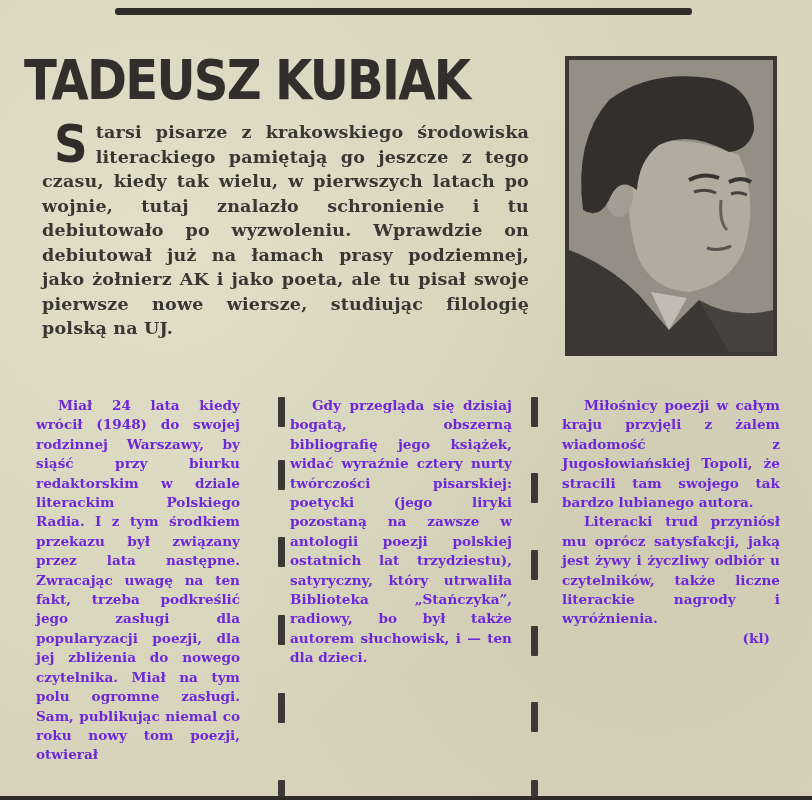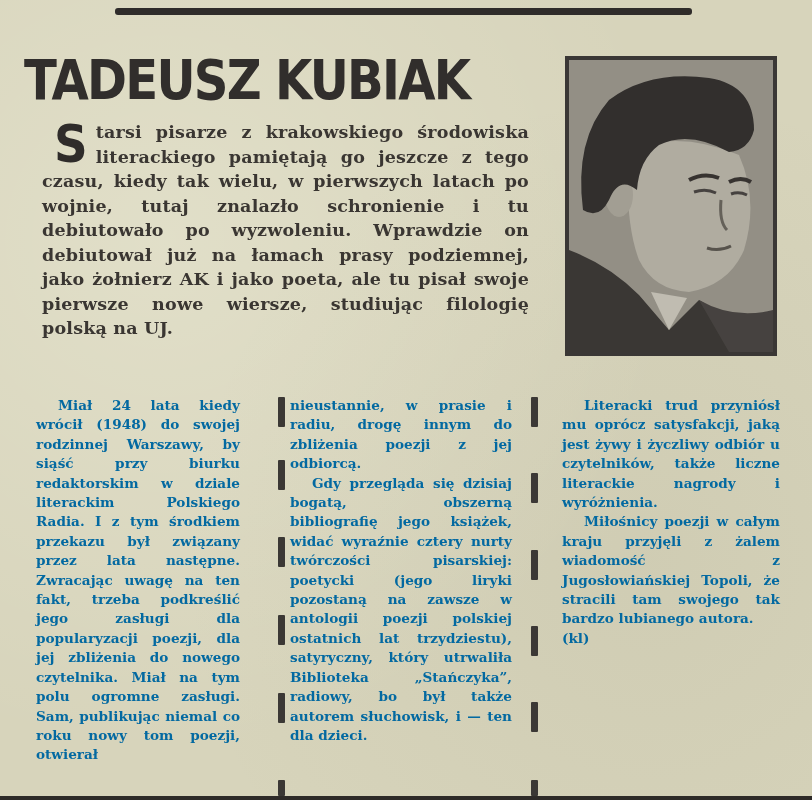--- a/index.html
+++ b/index.html
@@ -42,29 +42,29 @@
   .dropcap{
     float:left;
     font-family:"DejaVu Sans","Liberation Sans",sans-serif;
     font-weight:900;font-size:52px;line-height:44px;
     margin:2px 6px 0 10px;color:#2f2c2a;
     transform:scaleX(0.9);
   }
   .col{
     position:absolute;top:396px;
     font-weight:bold;font-size:13.6px;line-height:19.4px;
-    text-align:justify;color:#0369a1;
+    text-align:justify;color:#6d28d9;
     hyphens:manual;
   }
   .col p{margin:0;text-indent:22px;}
   .col p.noindent{text-indent:0;}
   .col1{left:36px;width:204px;}
   .col2{left:290px;width:222px;}
   .col3{left:562px;width:218px;}
-  .sig{display:block;margin-right:10px;}
+  .sig{text-align:right;display:block;margin-right:10px;}
   .sep{position:absolute;width:7px;background:#3b3835;border-radius:1px;}
   .bottom-bar{position:absolute;left:0;top:796px;width:812px;height:4px;background:#2e2b28;}
 </style>
 </head>
 <body>
 
 <div class="paper"></div>
 
 <div class="top-rule"></div>
 
@@ -106,27 +106,26 @@
 <div class="lead">
   <span class="dropcap">S</span>
   <span>tarsi pisarze z krakowskiego środowiska literackiego pamiętają go jeszcze z tego czasu, kiedy tak wielu, w pierwszych latach po wojnie, tutaj znalazło schronienie i tu debiutowało po wyzwoleniu. Wprawdzie on debiutował już na łamach prasy podziemnej, jako żołnierz AK i jako poeta, ale tu pisał swoje pierwsze nowe wiersze, studiując filologię polską na UJ.</span>
 </div>
 
 <div class="col col1">
   <p>Miał 24 lata kiedy wrócił (1948) do swojej rodzinnej Warszawy, by siąść przy biurku redaktorskim w dziale literackim Polskiego Radia. I z tym środkiem przekazu był związany przez lata następne. Zwracając uwagę na ten fakt, trzeba podkreślić jego zasługi dla popularyzacji poezji, dla jej zbliżenia do nowego czytelnika. Miał na tym polu ogromne zasługi. Sam, publikując niemal co roku nowy tom poezji, otwierał</p>
 </div>
 
 <div class="col col2">
-  <p class="noindent">nieustannie, w prasie i radiu, drogę innym do zbliżenia poezji z jej odbiorcą.</p>
   <p>Gdy przegląda się dzisiaj bogatą, obszerną bibliografię jego książek, widać wyraźnie cztery nurty twórczości pisarskiej: poetycki (jego liryki pozostaną na zawsze w antologii poezji polskiej ostatnich lat trzydziestu), satyryczny, który utrwaliła Biblioteka „Stańczyka”, radiowy, bo był także autorem słuchowisk, i — ten dla dzieci.</p>
 </div>
 
 <div class="col col3">
+  <p>Miłośnicy poezji w całym kraju przyjęli z żalem wiadomość z Jugosłowiańskiej Topoli, że stracili tam swojego tak bardzo lubianego autora.</p>
   <p>Literacki trud przyniósł mu oprócz satysfakcji, jaką jest żywy i życzliwy odbiór u czytelników, także liczne literackie nagrody i wyróżnienia.</p>
-  <p>Miłośnicy poezji w całym kraju przyjęli z żalem wiadomość z Jugosłowiańskiej Topoli, że stracili tam swojego tak bardzo lubianego autora.</p>
   <span class="sig">(kl)</span>
 </div>
 
 <div>
   <div class="sep" style="left:278px;top:397px;height:30px;"></div>
   <div class="sep" style="left:278px;top:460px;height:30px;"></div>
   <div class="sep" style="left:278px;top:537px;height:30px;"></div>
   <div class="sep" style="left:278px;top:615px;height:30px;"></div>
   <div class="sep" style="left:278px;top:693px;height:30px;"></div>
   <div class="sep" style="left:278px;top:780px;height:16px;"></div>

